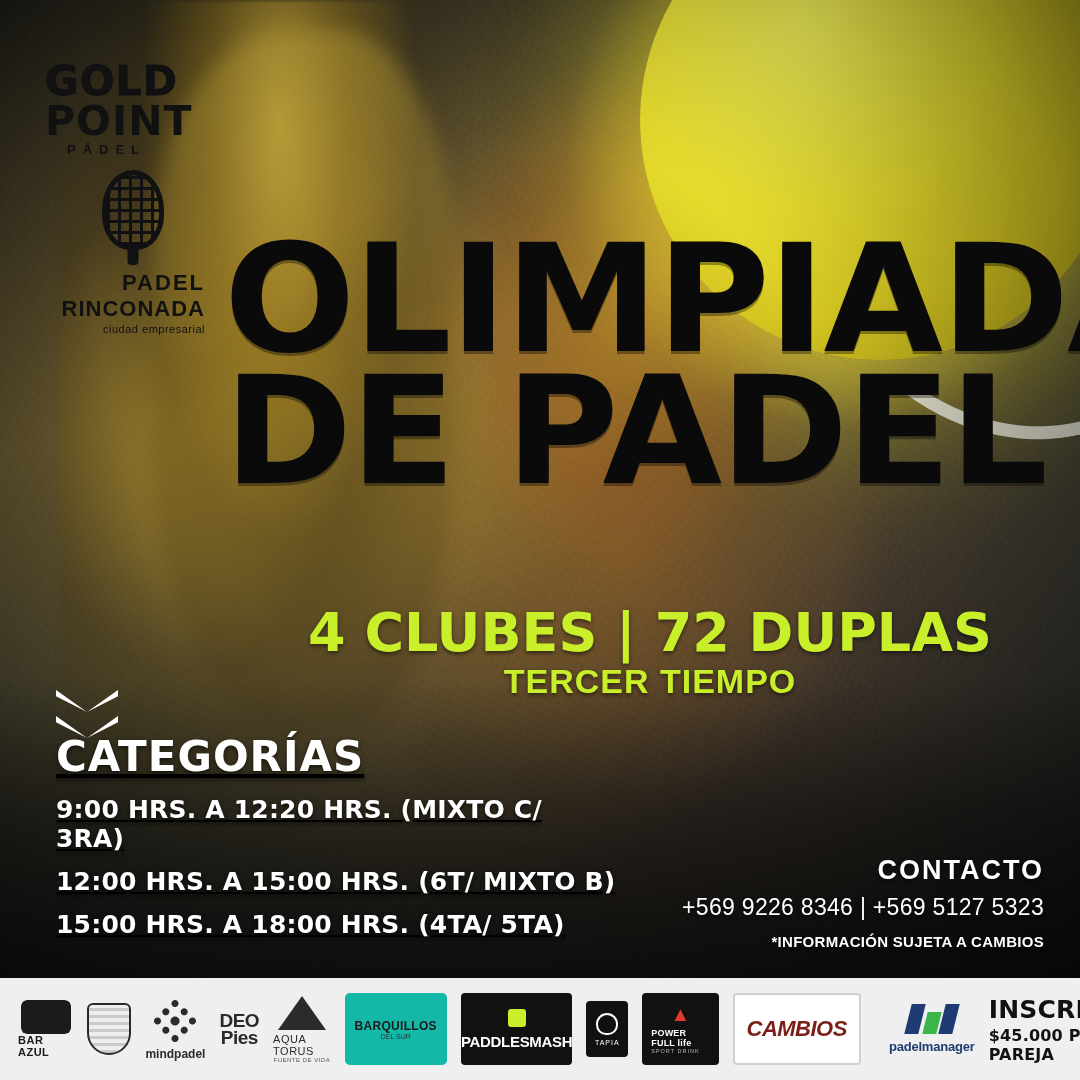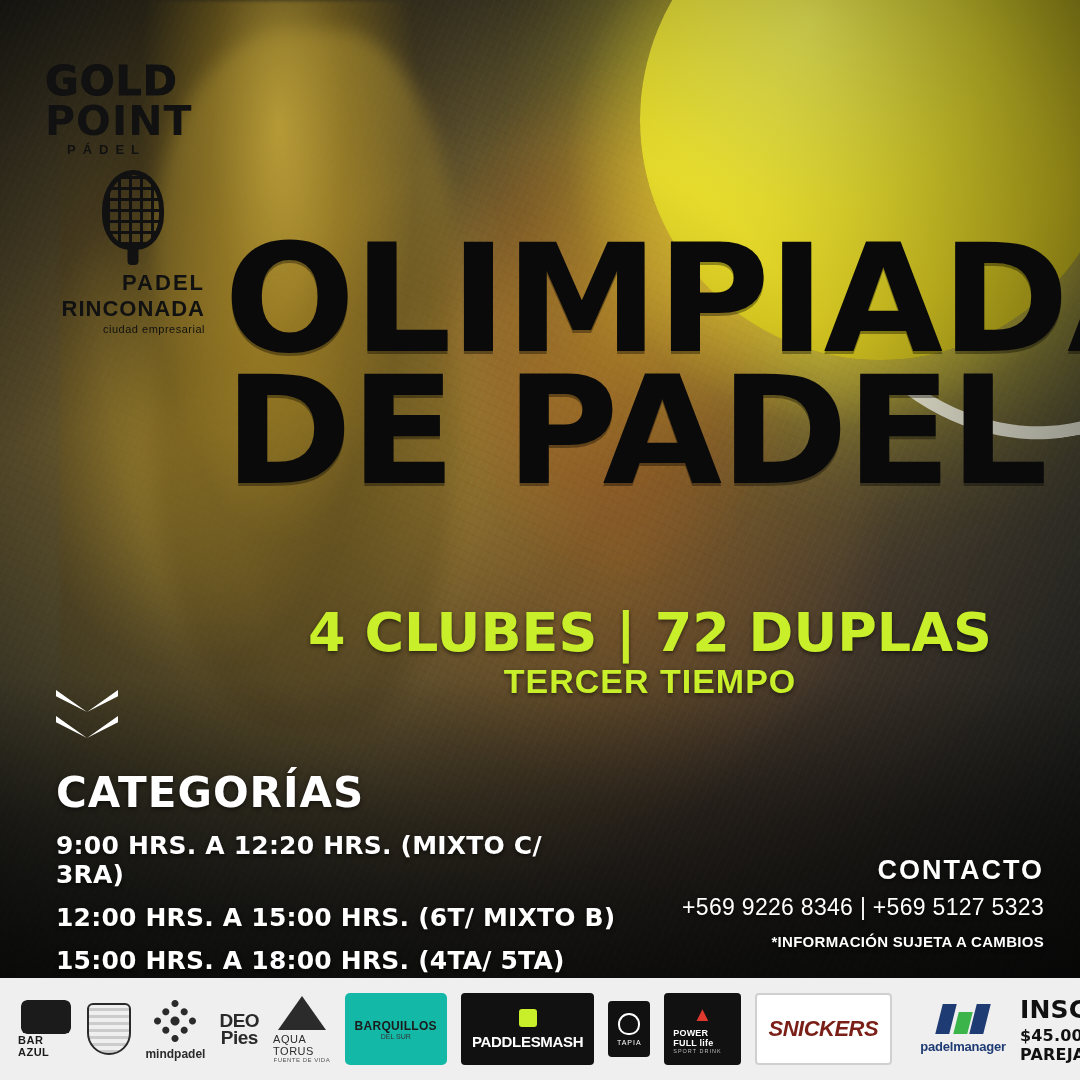--- a/index.html
+++ b/index.html
@@ -150,21 +150,21 @@
 
   
   .chevrons { position:absolute; left:56px; top:690px; width:70px; }
   .chev {
     width:62px; height:22px; margin-bottom:4px;
     background:#fff;
     clip-path:polygon(0 0, 50% 100%, 100% 0, 100% 28%, 50% 100%, 0 28%);
   }
 
   
-  .categories { position:absolute; left:56px; top:768px; width:560px; }
+  .categories { position:absolute; left:56px; top:732px; width:560px;text-decoration:underline; }
   .cat-title {
     font-family:"DejaVu Sans", sans-serif;
     font-weight:bold; font-size:42px; color:#fff; letter-spacing:1px;
     text-shadow:0 2px 5px rgba(0,0,0,.6);
   }
   .cat-item {
     font-family:"DejaVu Sans", sans-serif;
     font-weight:bold; font-size:25px; color:#fff; margin-top:14px; letter-spacing:.2px;
     text-shadow:0 2px 4px rgba(0,0,0,.65);
   }
@@ -216,21 +216,21 @@
   .sp-mind .mname { font-weight:bold; font-size:12px; color:#2b2b2b; margin-top:3px; }
   .sp-deo .dname { font-weight:bold; font-size:19px; color:#2a2a2a; line-height:.9; letter-spacing:-.5px; }
   .sp-aqua .tri {
     width:0;height:0;border-left:24px solid transparent;border-right:24px solid transparent;border-bottom:34px solid #2b2b2b;
   }
   .sp-aqua .aname { font-weight:normal; font-size:11px; color:#2b2b2b; margin-top:3px; letter-spacing:.5px; }
   .sp-aqua .asub { font-size:6px; color:#555; letter-spacing:.5px; }
   .sp-barq { background:#14b8a6; border-radius:5px; padding:6px 10px; }
   .sp-barq .bq { font-weight:bold; font-size:12px; color:#1b1b1b; letter-spacing:.3px; }
   .sp-barq .bqsub { font-size:7px; color:#333; text-align:center; }
-  .sp-smash { background:#111; border-radius:4px; padding:10px 11px; display:flex; align-items:center; gap:6px; }
+  .sp-smash { background:#111; border-radius:4px; padding:10px 0; display:flex; align-items:center; gap:6px; }
   .sp-smash .sq { width:18px; height:18px; background:#c8ef2a; border-radius:3px; }
   .sp-smash .stext { font-weight:bold; font-size:15px; color:#fff; letter-spacing:-.3px; }
   .sp-tapia { background:#111; border-radius:4px; width:56px; height:56px; display:flex; flex-direction:column; align-items:center; justify-content:center; }
   .sp-tapia .tglyph { width:22px; height:22px; border:2px solid #fff; border-radius:50% 50% 45% 45%; }
   .sp-tapia .tname { font-size:7px; color:#fff; margin-top:4px; letter-spacing:1px; }
   .sp-power { background:#111; border-radius:4px; padding:8px 9px; display:flex; align-items:center; gap:5px; }
   .sp-power .bolt { color:#e03a2f; font-size:20px; line-height:1; }
   .sp-power .ptext { font-weight:bold; font-size:9px; color:#fff; line-height:1.05; letter-spacing:.2px; }
   .sp-power .psub { font-size:5.5px; color:#bbb; letter-spacing:1px; }
   .sp-snick { background:#fff; border:2px solid #d0d0d0; border-radius:4px; padding:7px 12px; }
@@ -348,21 +348,21 @@
 
       <div class="sp sp-power">
         <div class="bolt">▲</div>
         <div>
           <div class="ptext">POWER FULL life</div>
           <div class="psub">SPORT DRINK</div>
         </div>
       </div>
 
       <div class="sp sp-snick">
-        <div class="sn">SNICKERS</div>
+        <div class="sn">CAMBIOS</div>
       </div>
 
     </div>
 
     <div class="divider"></div>
 
     <div class="inscrip">
       <div class="pm">
         <div class="pm-mark">
           <i></i>

